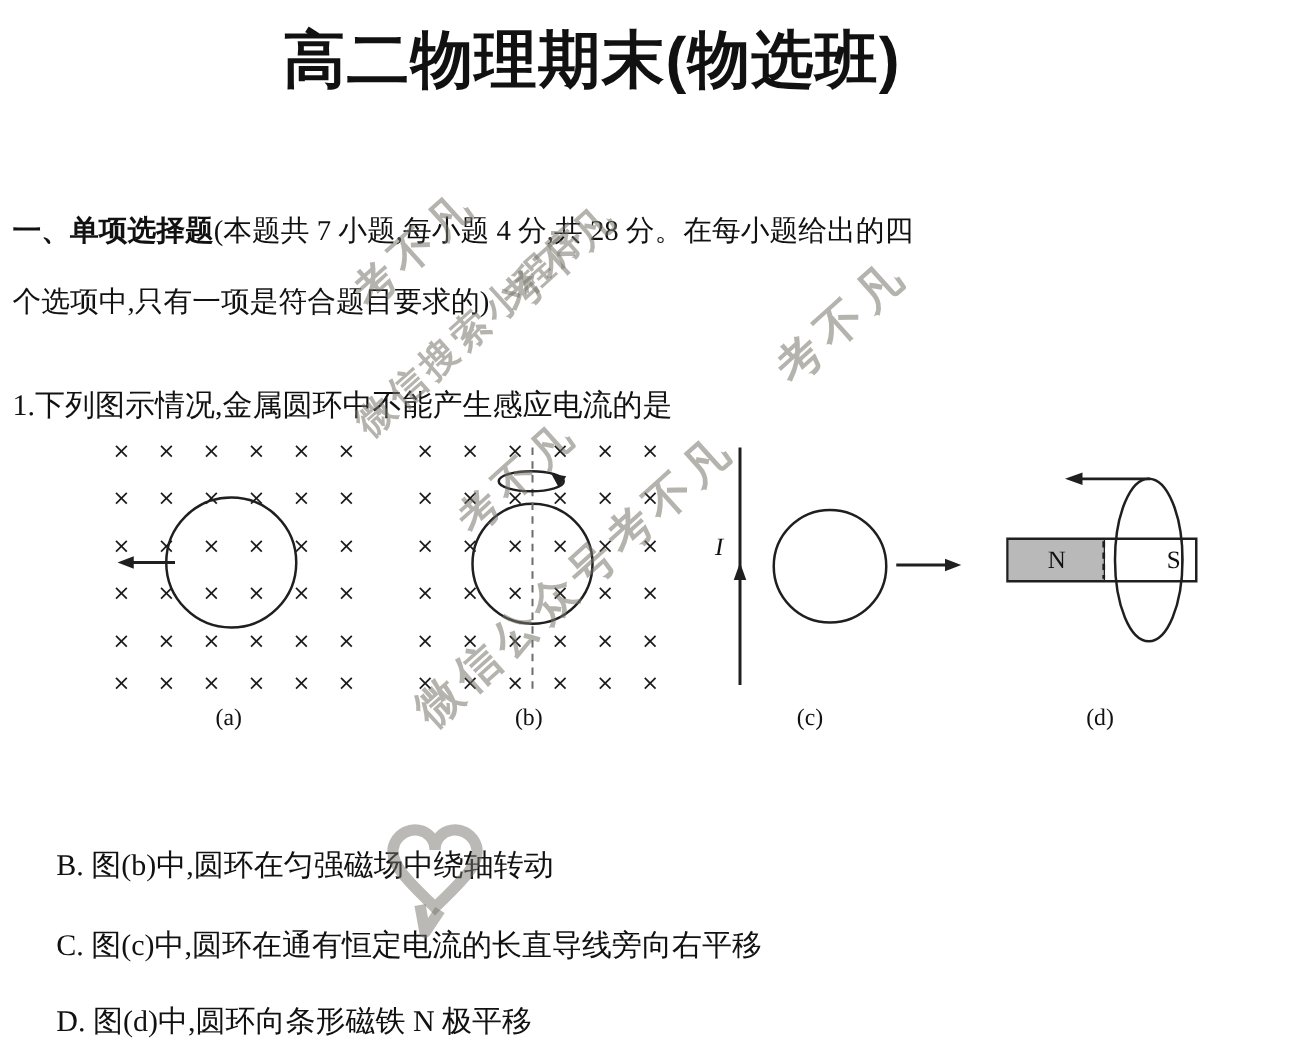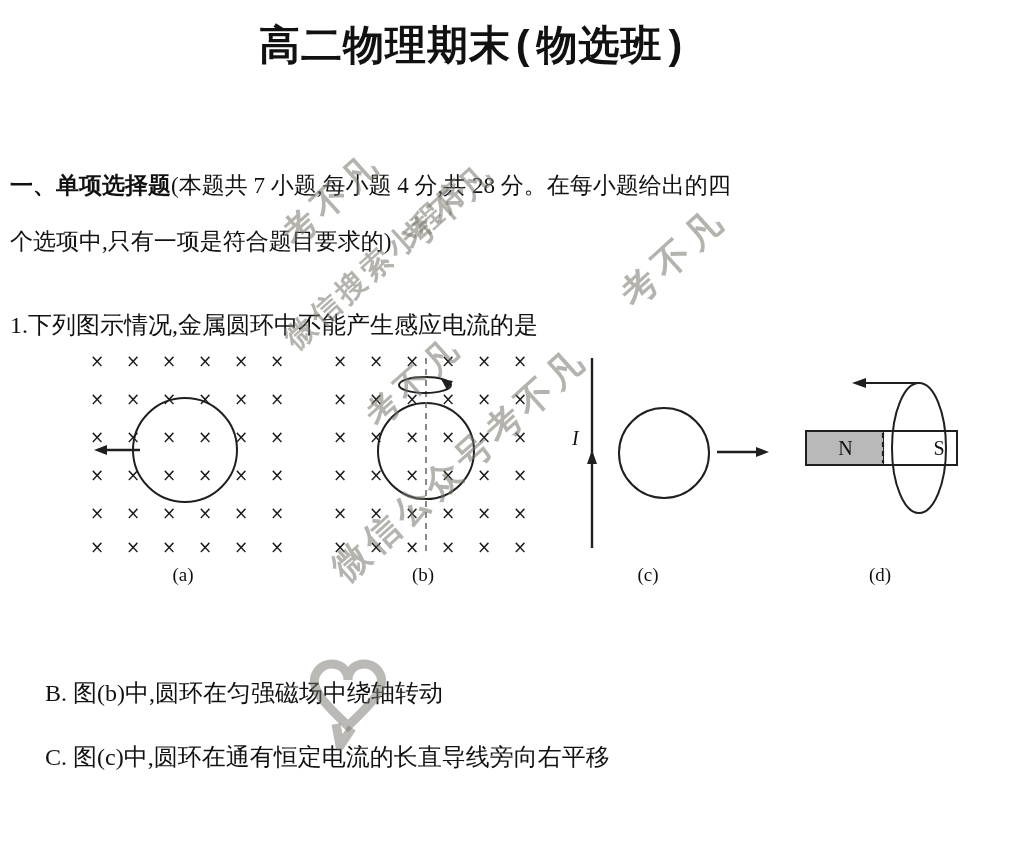--- a/index.html
+++ b/index.html
@@ -17,23 +17,23 @@
     color: #111111;
   }
 
   
   .doc-title {
     position: absolute;
     left: 0;
     top: 22px;
     width: 947px;
     text-align: center;
-    font-family: Liberation Mono, monospace;
+    font-family: Liberation Sans, sans-serif;
     font-weight: 700;
-    font-size: 41px;
+    font-size: 50px;
     letter-spacing: 1px;
     line-height: 52px;
     white-space: nowrap;
   }
   .doc-subtitle {
     position: absolute;
     left: 0;
     top: 111px;
     width: 1031px;
     text-align: center;
@@ -300,20 +300,21 @@
         <line x1="72" y1="10" x2="15" y2="10" stroke="#1f1f1f" stroke-width="2.2"></line>
         <polygon points="4,10 18,5 18,15" fill="#1f1f1f"></polygon>
       </svg>
 
       <div class="fig-caption" style="left:850px;">(d)</div>
     </div>
   </div>
 
   <div class="option" style="top:678px;">B. 图(b)中,圆环在匀强磁场中绕轴转动</div>
   <div class="option" style="top:742px;">C. 图(c)中,圆环在通有恒定电流的长直导线旁向右平移</div>
+  <div class="option" style="top:803px;">D. 图(d)中,圆环向条形磁铁 N 极平移</div>
 
   <div class="wm wm-rot" style="left:272px; top:222px; font-size:34px; letter-spacing:6px;">考不凡</div>
   <div class="wm wm-rot" style="left:392px; top:228px; font-size:32px; letter-spacing:6px;">考不凡</div>
   <div class="wm wm-rot" style="left:610px; top:282px; font-size:36px; letter-spacing:7px;">考不凡</div>
   <div class="wm wm-rot" style="left:276px; top:328px; font-size:30px; letter-spacing:4px;">微信搜索小程序</div>
   <div class="wm wm-rot" style="left:356px; top:404px; font-size:33px; letter-spacing:6px;">考不凡</div>
   <div class="wm wm-rot" style="left:322px; top:556px; font-size:36px; letter-spacing:5px;">微信公众号考不凡</div>
 
   <svg class="wm-heart" style="left:300px; top:650px; width:96px; height:100px;">
     <path d="M48 30 C48 12, 24 8, 16 24 C8 40, 30 58, 48 76 C66 58, 88 40, 80 24 C72 8, 48 12, 48 30 Z" fill="none" stroke="rgba(120,116,108,0.5)" stroke-width="9"></path>

